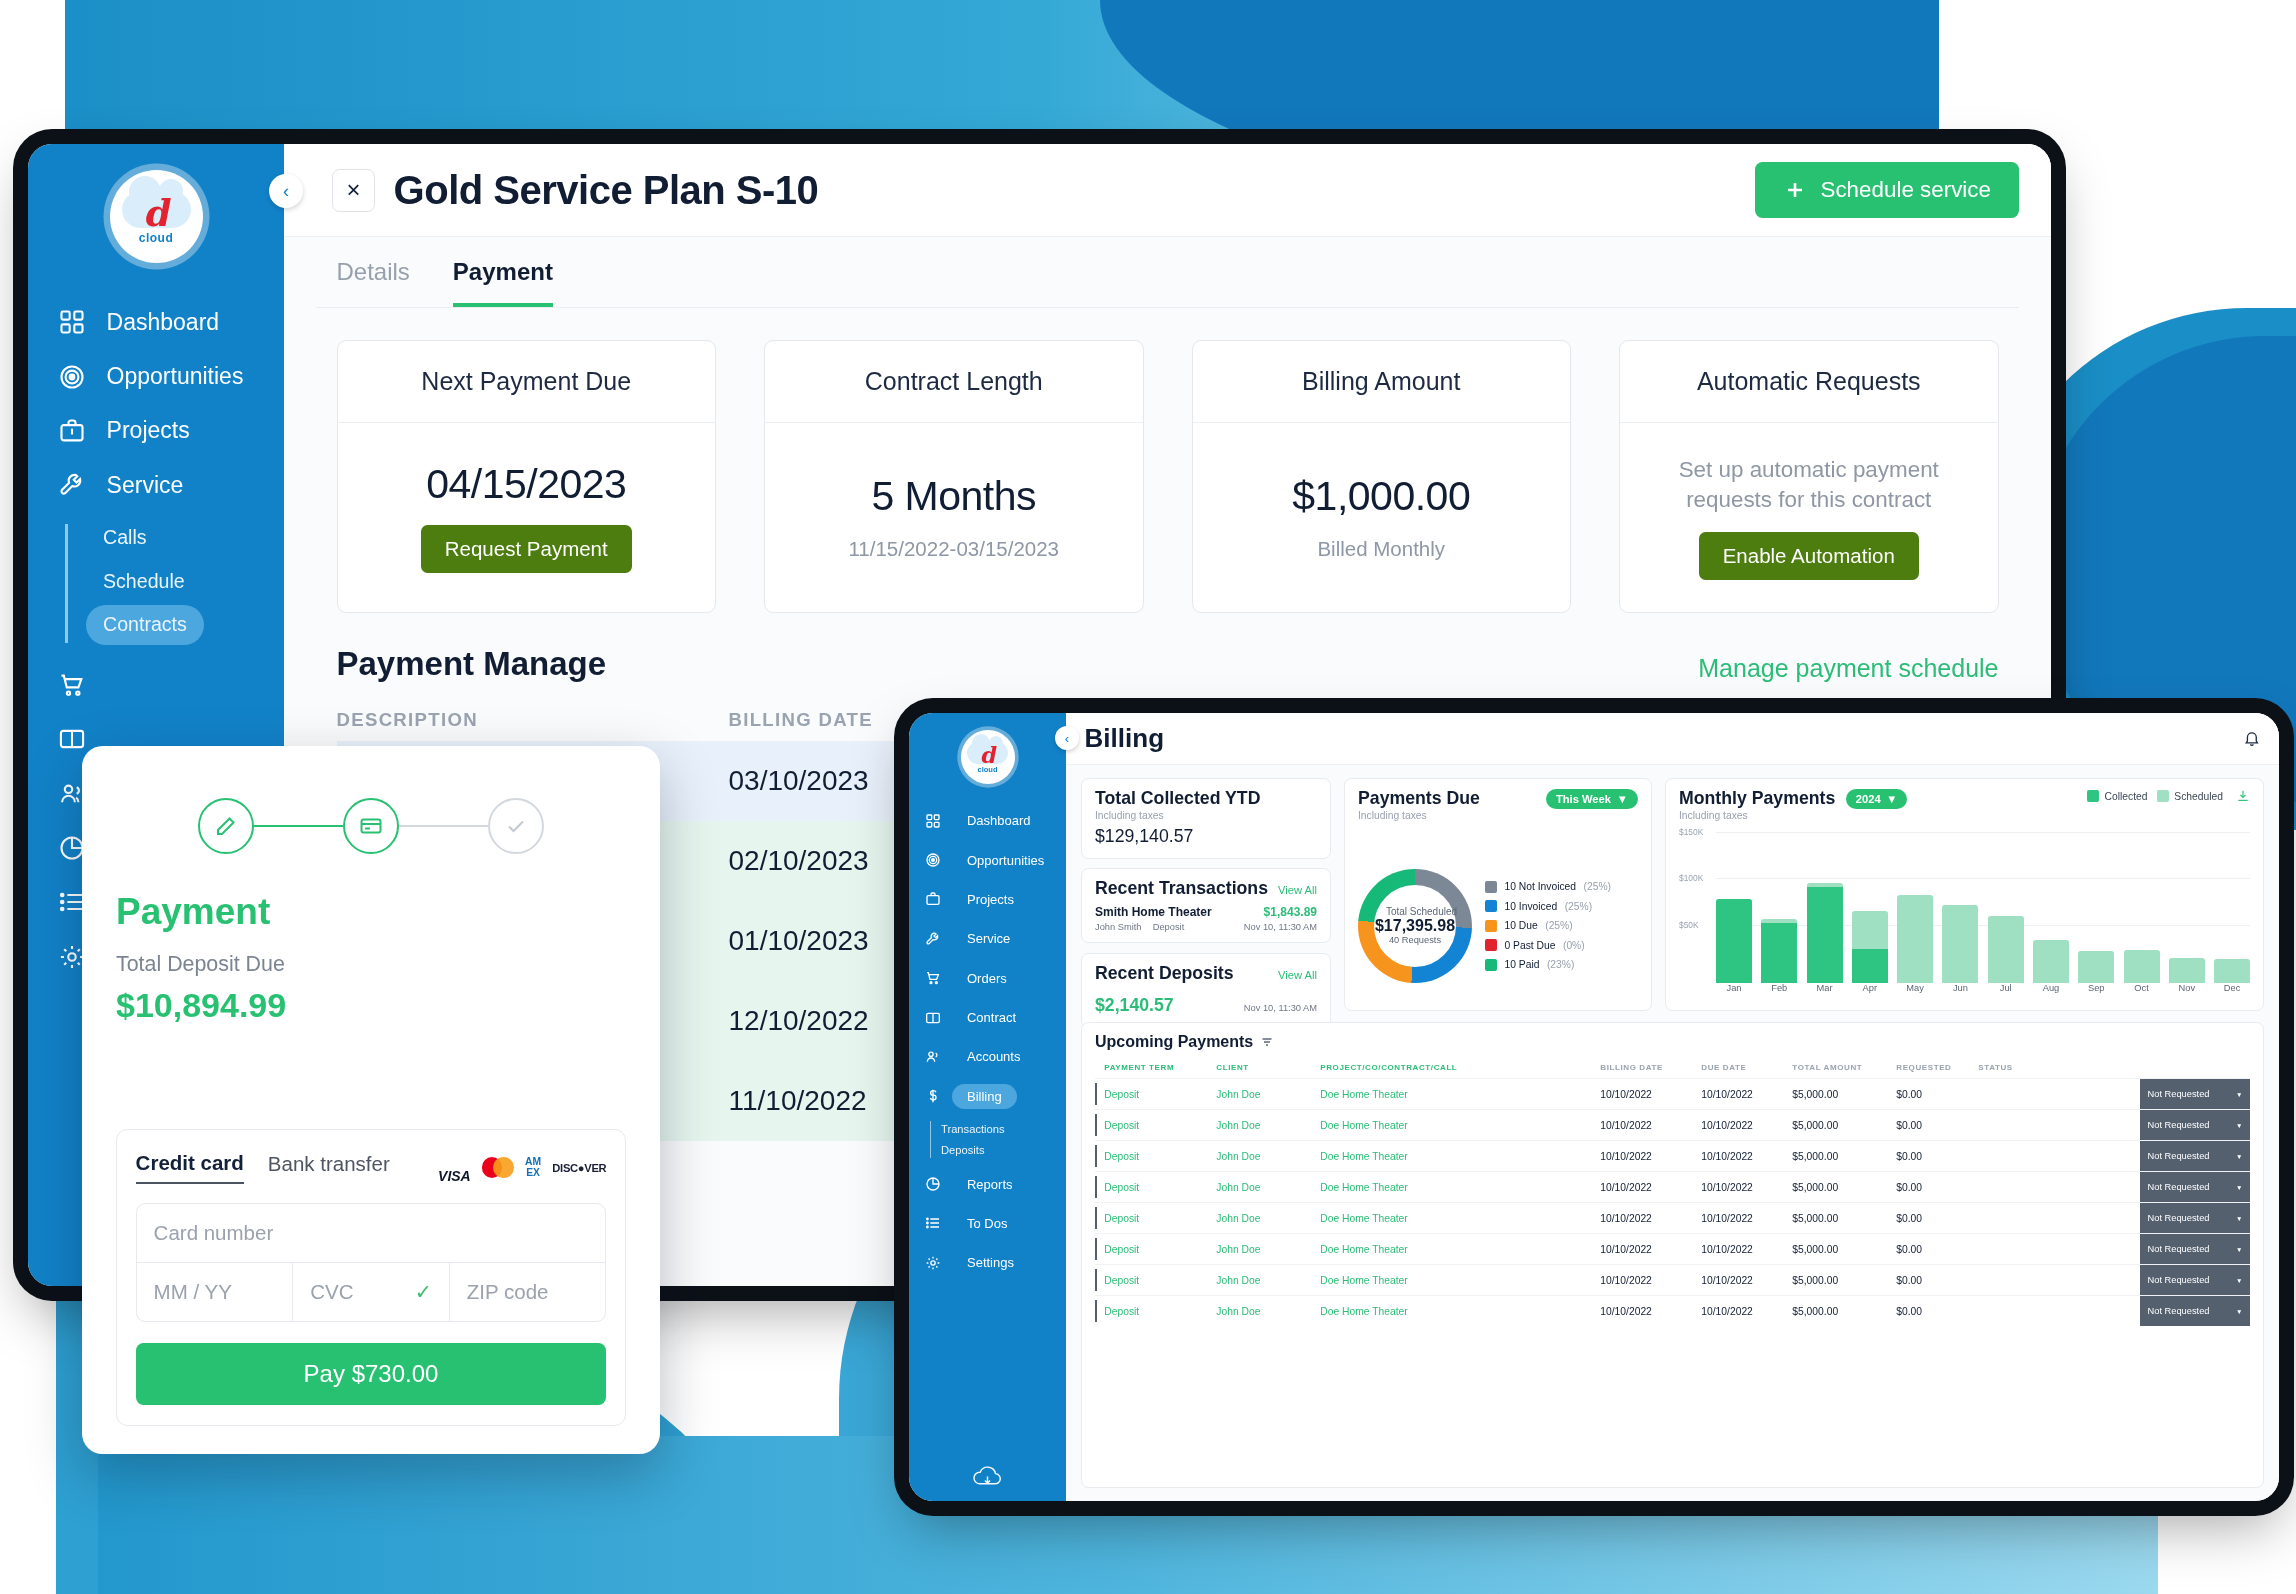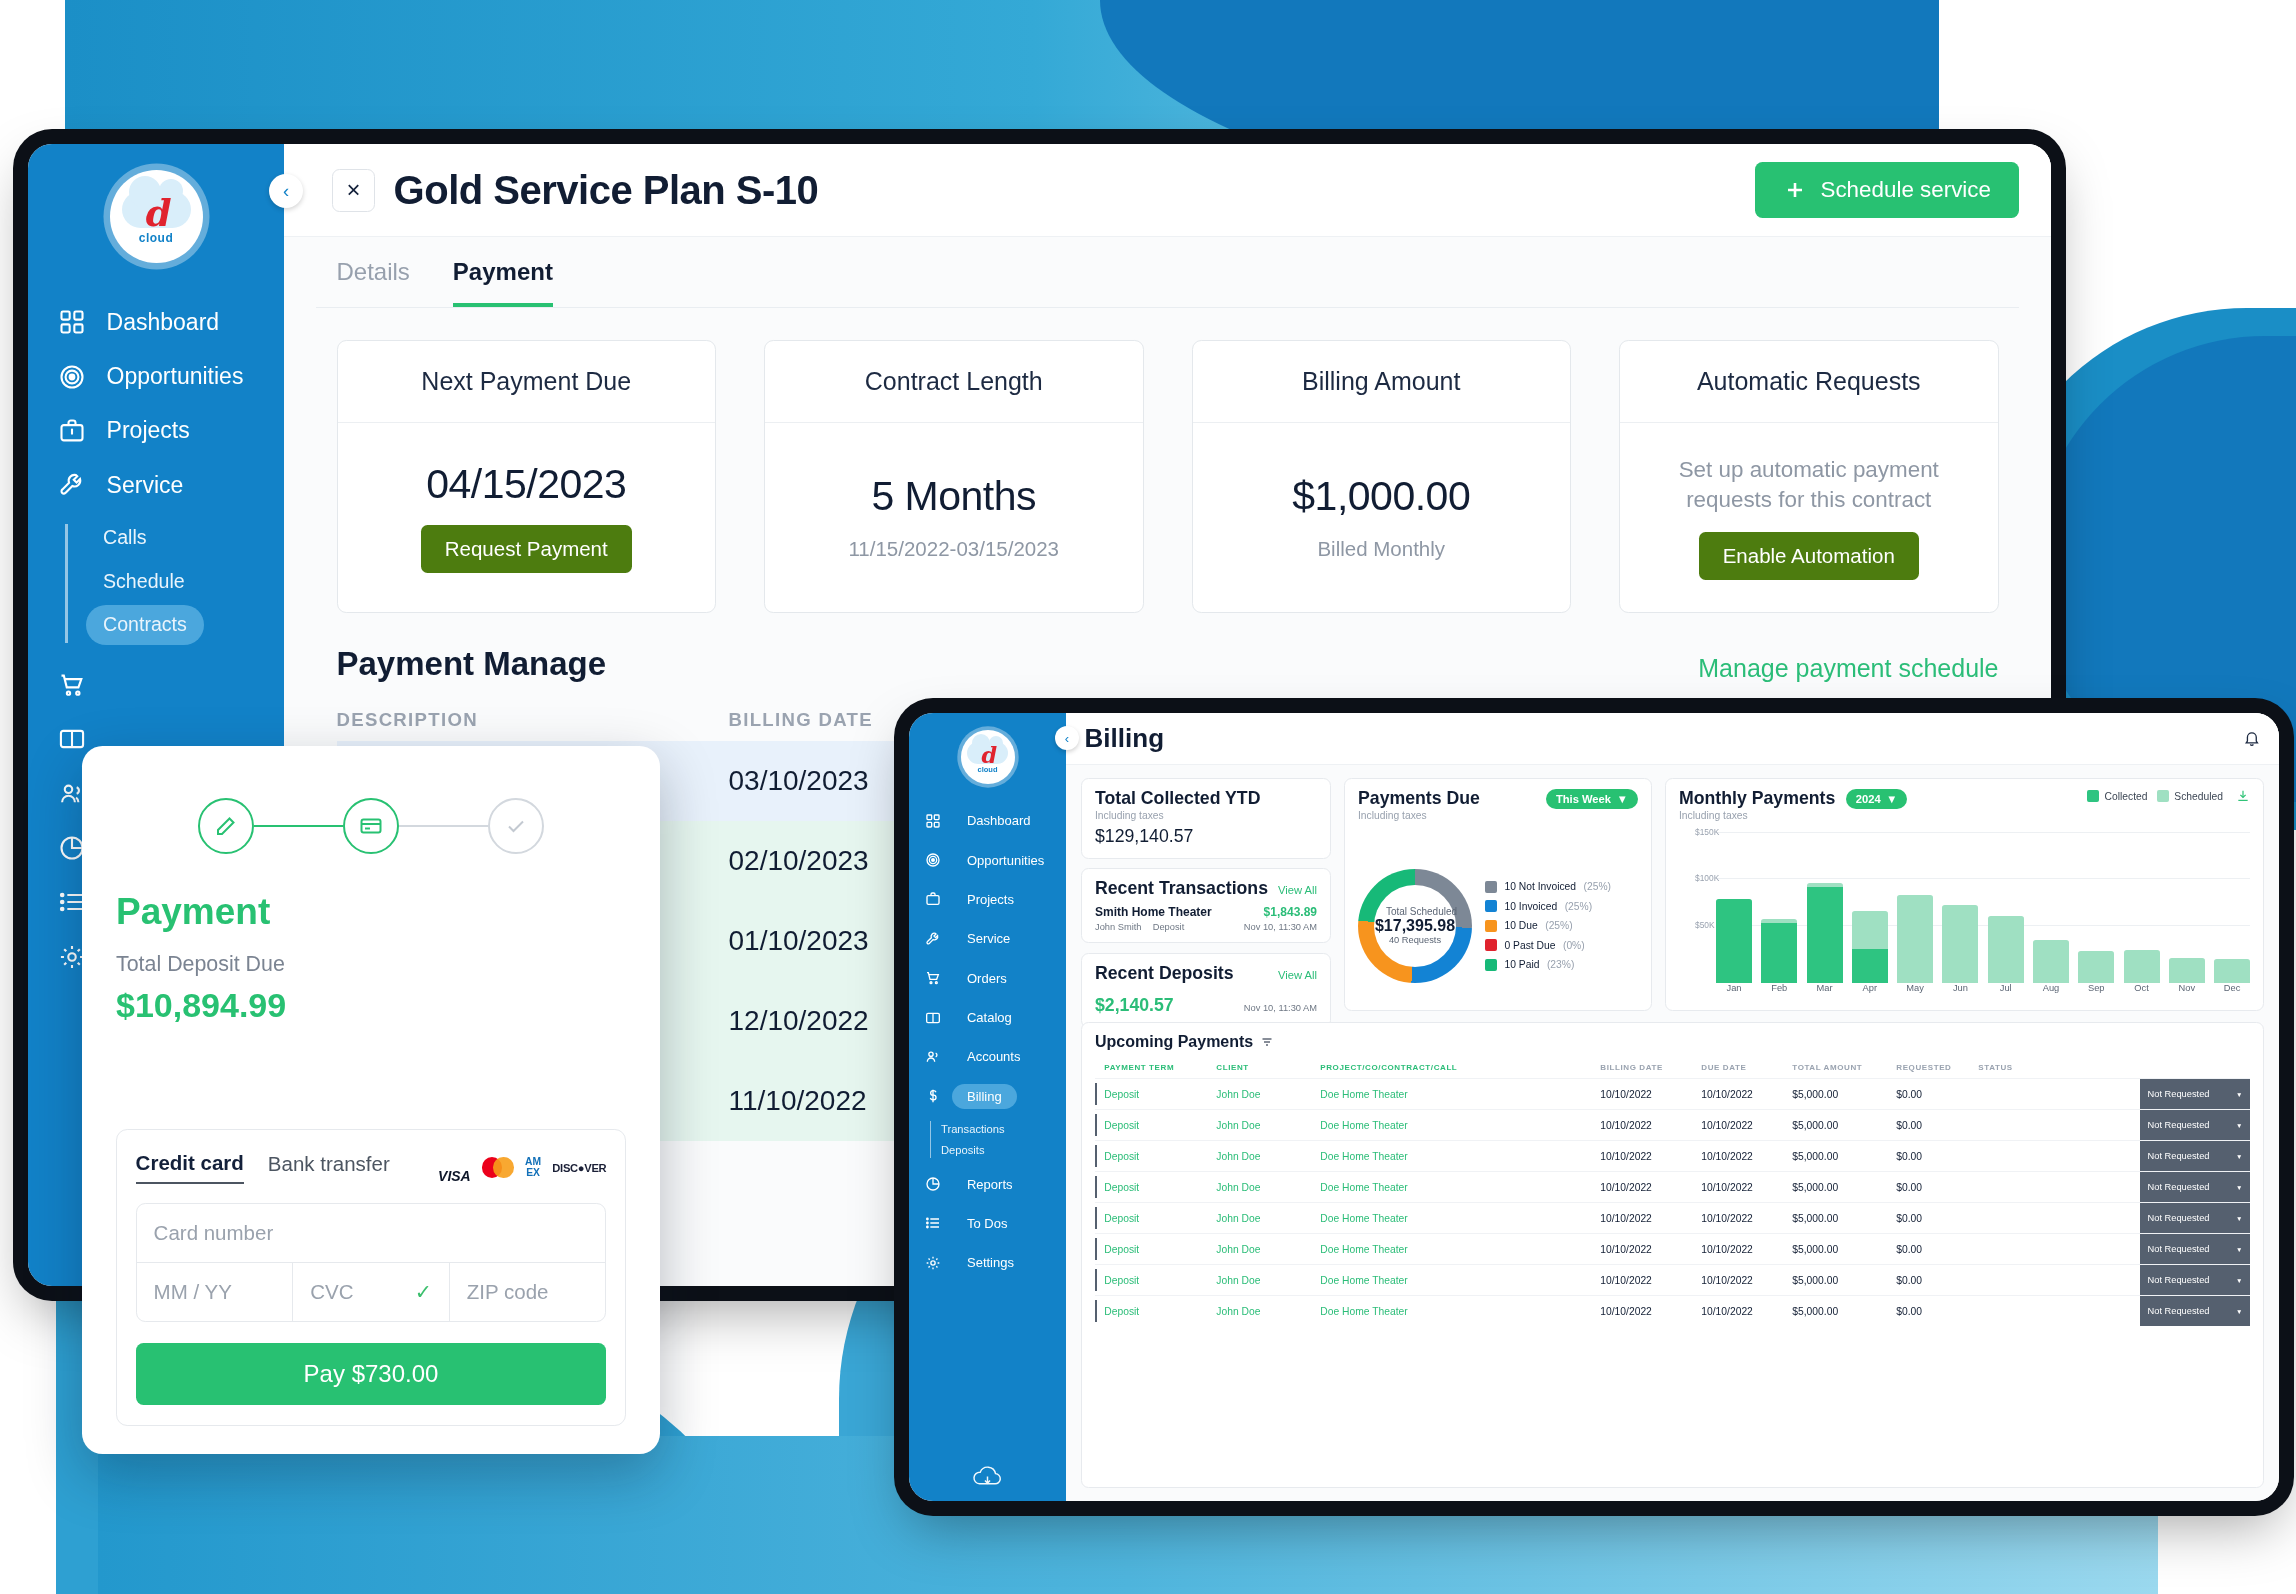--- a/index.html
+++ b/index.html
@@ -269,21 +269,21 @@
   .card-chart { flex:1; display:flex; flex-direction:column; min-width:0; }
   .chart-head { display:flex; align-items:flex-start; gap:11.2px; }
   .chip-year { background:#28c172; color:#fff; font-size:11.2px; font-weight:700;
                padding:3.7px 9.3px; border-radius:12px; display:flex; align-items:center; gap:5.6px; cursor:pointer; }
   .chart-legend { margin-left:auto; display:flex; align-items:center; gap:9.3px; }
   .cl { display:flex; align-items:center; gap:5.6px; font-size:10.3px; color:#3c4654; }
   .cl .sw { width:12px; height:12px; border-radius:1.9px; }
   .dl-icon { color:#28c172; font-size:14px; cursor:pointer; margin-left:3.7px; }
   .plot { flex:1; position:relative; margin-top:7.5px; padding-left:37px; padding-bottom:17px; }
   .gridline { position:absolute; left:37px; right:0; height:0.9px; background:#edf0f3; }
-  .ylab { position:absolute; left:16px; font-size:8.4px; color:#9aa3b0; transform:translateY(-50%); }
+  .ylab { position:absolute; left:0; font-size:8.4px; color:#9aa3b0; transform:translateY(-50%); }
   .bars { position:absolute; left:37px; right:0; bottom:17px; top:0; display:flex; align-items:flex-end; gap:9.3px; }
   .bargrp { flex:1; display:flex; flex-direction:column; justify-content:flex-end; height:100%; }
   .bar-sched { background:#9fe0c2; border-radius:2.8px 2.8px 0 0; }
   .bar-coll { background:#2ec481; }
   .bar-coll.solo { border-radius:2.8px 2.8px 0 0; }
   .xaxis { position:absolute; left:37px; right:0; bottom:0; height:17px; display:flex; gap:9.3px; }
   .xlab { flex:1; text-align:center; font-size:9.3px; color:#5c6675; }
 
   .card-table { flex:1; display:flex; flex-direction:column; min-height:0; }
   .tbl-title { font-size:16px; font-weight:700; color:#111d33; display:flex; align-items:center; gap:7.5px; }
@@ -641,21 +641,21 @@
           </span>
       <span class="pill">Orders</span>
     </div>
     <div class="nav2">
       <span class="nico">
             <svg width="16" height="16" viewBox="0 0 24 24" fill="none" stroke="#fff" stroke-width="2">
               <rect x="2.5" y="5" width="19" height="14" rx="2"></rect>
               <path d="M12 5v14"></path>
             </svg>
           </span>
-      <span class="pill">Catalog</span>
+      <span class="pill">Contract</span>
     </div>
     <div class="nav2">
       <span class="nico">
             <svg width="16" height="16" viewBox="0 0 24 24" fill="none" stroke="#fff" stroke-width="2">
               <circle cx="9" cy="8" r="3.2"></circle>
               <path d="M3.5 19a5.5 5.5 0 0 1 11 0"></path>
               <path d="M16 6.2a3 3 0 0 1 0 5.6"></path>
             </svg>
           </span>
       <span class="pill">Accounts</span>

